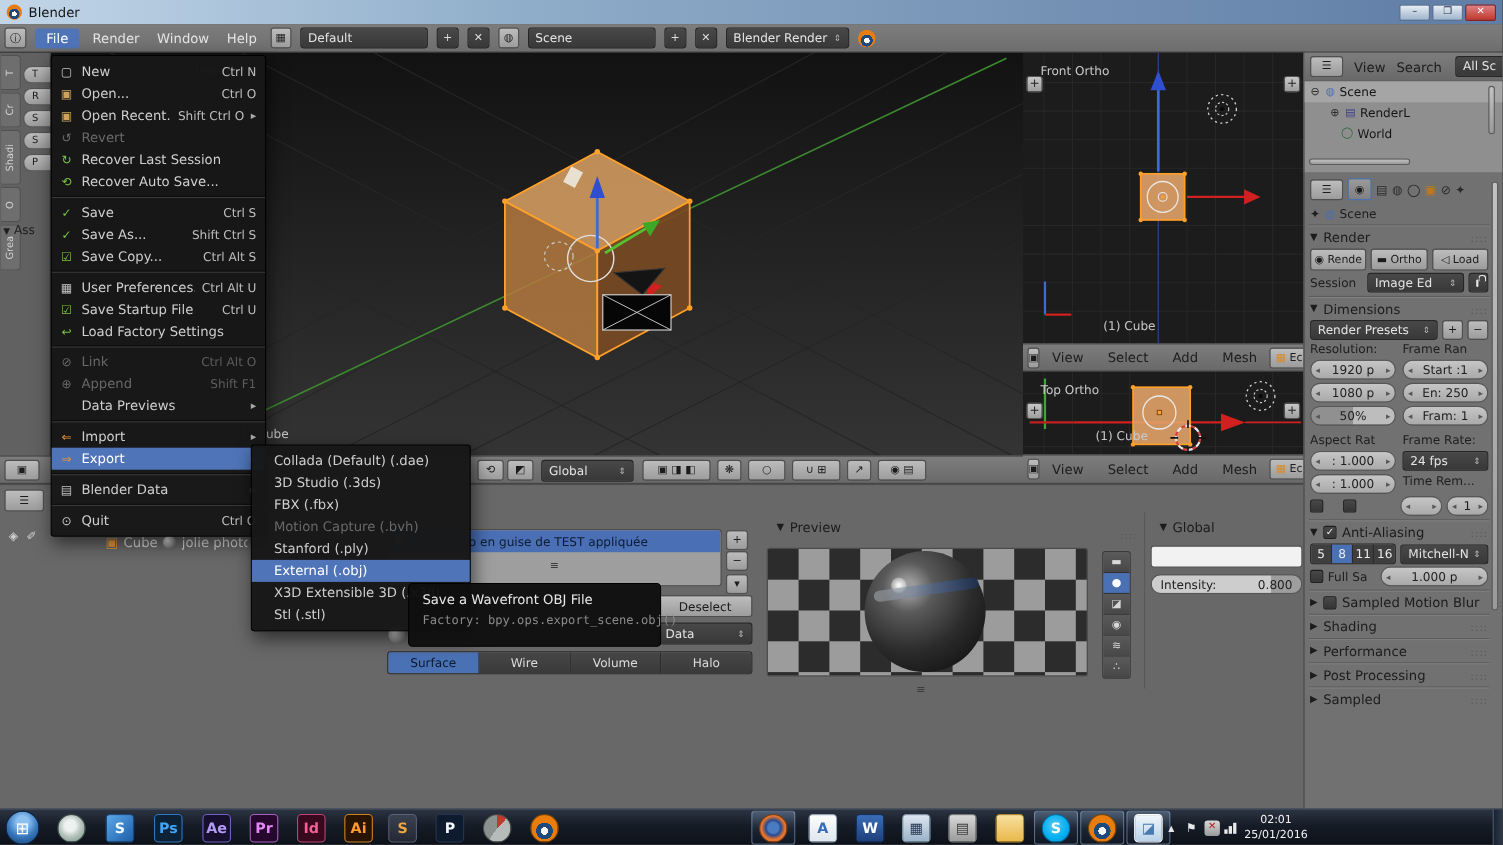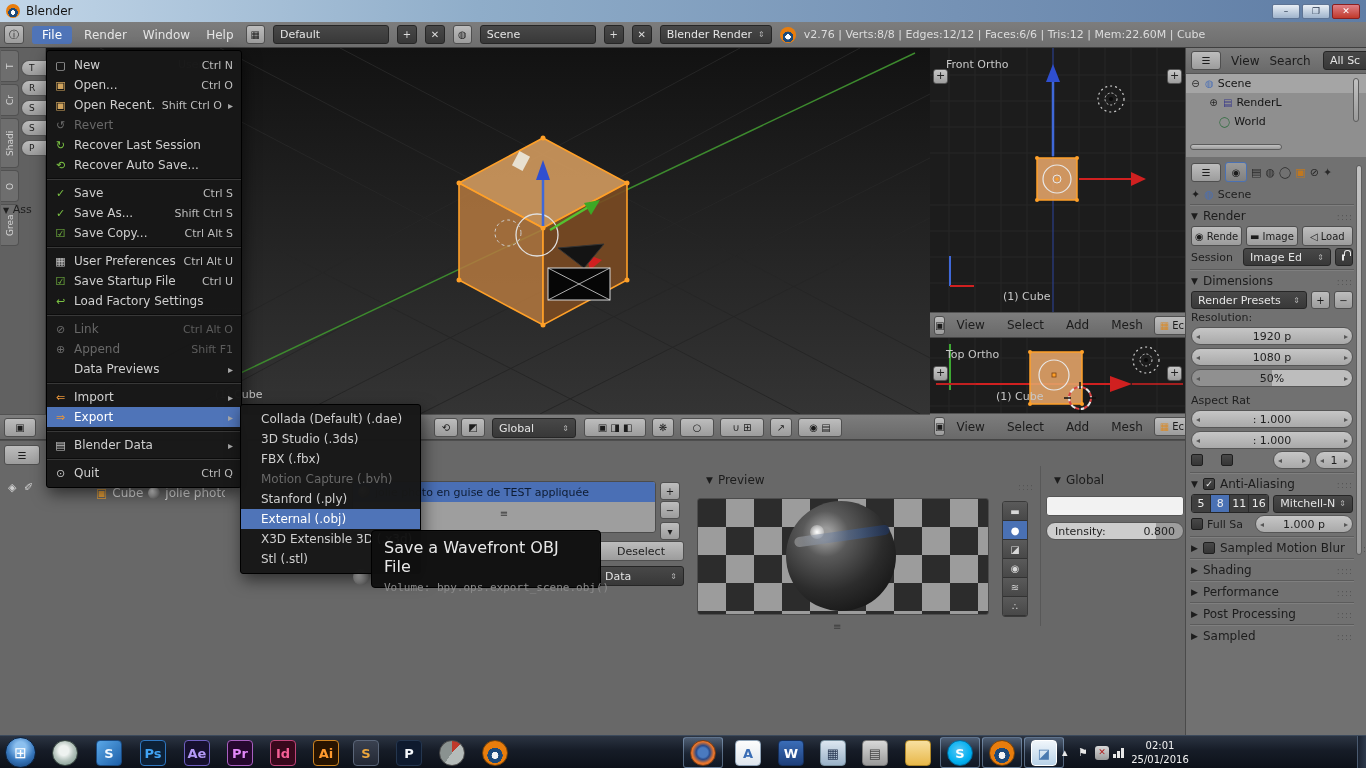--- a/index.html
+++ b/index.html
@@ -43,33 +43,33 @@
   .vplus{position:absolute;width:15px;height:15px;background:linear-gradient(#c8c8c8,#9e9e9e);border:1px solid #555;border-radius:3px;color:#222;font-size:11px;line-height:12px;text-align:center}
   .vplus::before{content:"+"}
   
   #shelf{left:0;top:48px;width:46px;height:366px;background:#616161;border-right:1px solid #4e4e4e}
   .vtab{position:absolute;left:1px;width:18px;background:#6e6e6e;border:1px solid #515151;border-right:none;border-radius:4px 0 0 4px;color:#d2d2d2;font-size:9px;display:flex;align-items:center;justify-content:center;writing-mode:vertical-rl;transform:rotate(180deg)}
   .sliver{position:absolute;left:21px;width:25px;height:16px;border-radius:8px 0 0 8px;background:linear-gradient(#bdbdbd,#9c9c9c);border:1px solid #555;border-right:none;color:#1c1c1c;font-size:9px;display:flex;align-items:center;padding-left:7px}
   .shelf-lab{position:absolute;color:#1e1e1e;font-size:11px}
   
   .bmenu{background:rgba(23,23,23,.98);border:1px solid #000;border-radius:3px;box-shadow:2px 6px 16px rgba(0,0,0,.55);padding:4px 0;display:flex;flex-direction:column}
   #file-menu{left:46px;top:50px;width:196px;z-index:30}
-  #export-menu{left:240px;top:404px;width:181px;z-index:31}
+  #export-menu{left:228px;top:404px;width:200px;z-index:31}
   .mrow{height:20px;display:flex;align-items:center;padding:0 8px 0 6px;color:#cfcfcf;font-size:12px;gap:6px;white-space:nowrap}
   .mrow .mic{width:15px;text-align:center;font-size:11px;flex:0 0 auto}
   .mrow .ml{flex:1;overflow:hidden}
   .mrow .ms{color:#bdbdbd;font-size:11px}
   .mrow .subarr{color:#a8a8a8;font-size:10px}
   .mrow.dis{color:#686868}.mrow.dis .ms{color:#5c5c5c}.mrow.dis .mic{color:#6a6a6a!important}
   .mrow.hl{background:#4f74b8;color:#fff}
   .msep{height:2px;border-top:1px solid #0c0c0c;border-bottom:1px solid #383838;margin:3px 0}
   .ic-gray{color:#c6c6c6}.ic-amber{color:#cfa35c}.ic-green{color:#7ac143}.ic-orange{color:#e8953a}.ic-dim{color:#8a7a5a}
   
   #tooltip{left:371px;top:530px;width:230px;height:58px;background:rgba(16,16,16,.97);border:1px solid #000;border-radius:4px;padding:7px 12px;z-index:40}
-  #tooltip .tt{color:#e8e8e8;font-size:16px}
+  #tooltip .tt{color:#e8e8e8;font-size:12px}
   #tooltip .tp{color:#8a8a8a;font-size:11px;font-family:"DejaVu Sans Mono",monospace;margin-top:5px;white-space:nowrap}
   
   #outliner{left:1185px;top:48px;width:181px;height:109px;background:#8f8f8f;border-left:1px solid #4a4a4a}
   #outliner .hd{height:26px;background:linear-gradient(#7d7d7d,#696969);border-bottom:1px solid #555;display:flex;align-items:center;gap:10px;padding:0 5px;color:#1c1c1c;font-size:12px;overflow:hidden}
   .orow{height:19px;display:flex;align-items:center;gap:4px;color:#151515;font-size:11px;padding-left:4px}
   .orow.sel{background:#a5a5a5}
   .oic{font-size:10px}
   .tgl{width:11px;font-size:10px;color:#2a2a2a;text-align:center}
   .vscroll{position:absolute;width:6px;border-radius:3px;background:linear-gradient(#c2c2c2,#9a9a9a);border:1px solid #5c5c5c}
   .hscroll{position:absolute;height:6px;border-radius:3px;background:linear-gradient(#c2c2c2,#9a9a9a);border:1px solid #5c5c5c}
@@ -154,21 +154,20 @@
   <span class="ddbtn">+</span>
   <span class="ddbtn">✕</span>
   <span class="chip hchip">
       <span>◍</span>
     </span>
   <span class="dd noarr" style="width:116px;height:19px">Scene</span>
   <span class="ddbtn">+</span>
   <span class="ddbtn">✕</span>
   <span class="dd" style="width:112px;height:19px">Blender Render</span>
   <span class="blogo" style="width:16px;height:16px"></span>
-  <span id="stats">v2.76 | Verts:8/8 | Edges:12/12 | Faces:6/6 | Tris:12 | Mem:22.60M | Cube</span>
 </div>
 
 <div id="vp-main" class="abs">
   <svg width="930" height="366" viewBox="0 0 930 366">
     <g stroke="#262626" stroke-width="1">
       <line x1="60" y1="366" x2="740" y2="0"></line>
         <line x1="180" y1="366" x2="860" y2="0"></line>
         <line x1="300" y1="366" x2="930" y2="46"></line>
         <line x1="420" y1="366" x2="930" y2="110"></line>
         <line x1="540" y1="366" x2="930" y2="170"></line>
@@ -376,20 +375,26 @@
   </div>
   <span class="chip colbtn" style="top:41px">+</span>
   <span class="chip colbtn" style="top:60px">−</span>
   <span class="chip colbtn" style="top:81px">▾</span>
 
   <span class="sphere-ic abs" style="left:353px;top:128px;width:16px;height:16px"></span>
 
   <span class="chip abs" style="left:598px;top:100px;width:86px;height:20px;font-size:11px">Deselect</span>
   <span class="dd abs" style="left:598px;top:125px;width:86px;height:20px">Data</span>
 
+  <div class="typebar">
+    <div class="sel">Surface</div>
+    <div>Wire</div>
+    <div>Volume</div>
+    <div>Halo</div>
+  </div>
 
   <div class="bhead" style="left:706px;top:32px">
     <span style="font-size:9px">▼</span>
     <span>Preview</span>
   </div>
   <span class="dots abs" style="left:1018px;top:34px"></span>
   <div id="previewbox">
     <div id="psphere"></div>
   </div>
   <div class="abs grip9" style="left:833px;top:174px"></div>
@@ -457,21 +462,21 @@
   </div>
   <div class="psep"></div>
   <div class="sec">
     <span class="tri">▼</span>
     <span>Render</span>
     <span class="sp"></span>
       <span class="dots"></span>
   </div>
   <div class="prow">
     <span class="chip pbtn">◉ <span>Rende</span></span>
-    <span class="chip pbtn">▬ <span>Image</span></span>
+    <span class="chip pbtn">▬ <span>Ortho</span></span>
     <span class="chip pbtn">◁ <span>Load</span></span>
   </div>
   <div class="prow">
     <span class="plab" style="width:48px">Session</span>
     <span class="dd sm" style="flex:1">Image Ed</span>
     <span class="dd sm lockc noarr">
         <span class="lock-i"></span>
       </span>
   </div>
   <div class="psep"></div>
@@ -489,20 +494,29 @@
   <div class="pcols">
     <div class="pcol">
       <span class="plab">Resolution:</span>
       <span class="spin sm">1920 p</span>
       <span class="spin sm">1080 p</span>
       <span class="spin sm" style="background:linear-gradient(90deg,#909090 0 50%,#bdbdbd 50%)">50%</span>
       <span class="plab" style="margin-top:4px">Aspect Rat</span>
       <span class="spin sm">: 1.000</span>
       <span class="spin sm">: 1.000</span>
     </div>
+    <div class="pcol">
+      <span class="plab">Frame Ran</span>
+      <span class="spin sm">Start :1</span>
+      <span class="spin sm">En: 250</span>
+      <span class="spin sm">Fram: 1</span>
+      <span class="plab" style="margin-top:4px">Frame Rate:</span>
+      <span class="dd sm">24 fps</span>
+      <span class="plab">Time Rem...</span>
+    </div>
   </div>
   <div class="prow">
     <span class="cb"></span>
     <span class="cb" style="margin-left:14px"></span>
     <span style="flex:1"></span>
     <span class="spin sm" style="width:38px"></span>
     <span class="spin sm" style="width:38px">1</span>
   </div>
   <div class="psep"></div>
   <div class="sec">
@@ -688,21 +702,21 @@
   <div class="mrow">
       <span class="ml" style="padding-left:14px">X3D Extensible 3D (.x3d)</span>
     </div>
   <div class="mrow">
       <span class="ml" style="padding-left:14px">Stl (.stl)</span>
     </div>
 </div>
 
 <div id="tooltip" class="abs">
   <div class="tt">Save a Wavefront OBJ File</div>
-  <div class="tp">Volume: bpy.ops.export_scene.obj()</div>
+  <div class="tp">Factory: bpy.ops.export_scene.obj()</div>
 </div>
 
 <div id="taskbar" class="abs">
   <div id="orb">
       <span>⊞</span>
     </div>
   <div class="tb-ico rnd" style="left: 52px; background: radial-gradient(circle at 45% 40%, rgb(238, 242, 240) 0px, rgb(238, 242, 240) 25%, rgb(184, 198, 192) 50%, rgb(107, 138, 126) 100%); color: rgb(176, 48, 48); border-color: rgb(60, 74, 68);"></div>
   <div class="tb-ico" style="left: 96px; background: linear-gradient(135deg, rgb(90, 168, 232), rgb(29, 95, 168)); color: rgb(240, 248, 255); border-color: rgb(26, 74, 128);">S</div>
   <div class="tb-ico" style="left: 140px; background: rgb(13, 33, 55); color: rgb(65, 164, 245); border-color: rgb(47, 119, 192);">Ps</div>
   <div class="tb-ico" style="left: 184px; background: rgb(22, 16, 46); color: rgb(180, 154, 245); border-color: rgb(110, 95, 192);">Ae</div>

